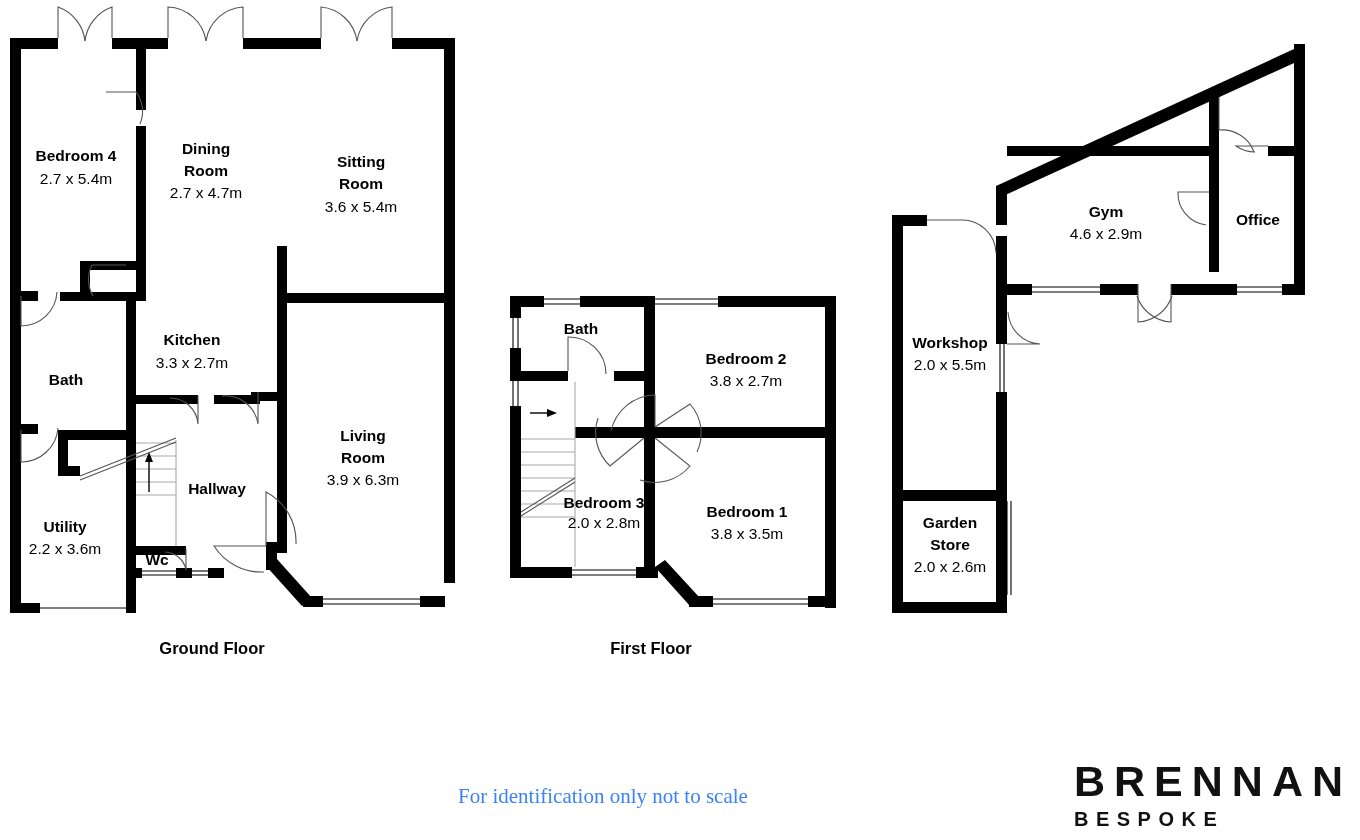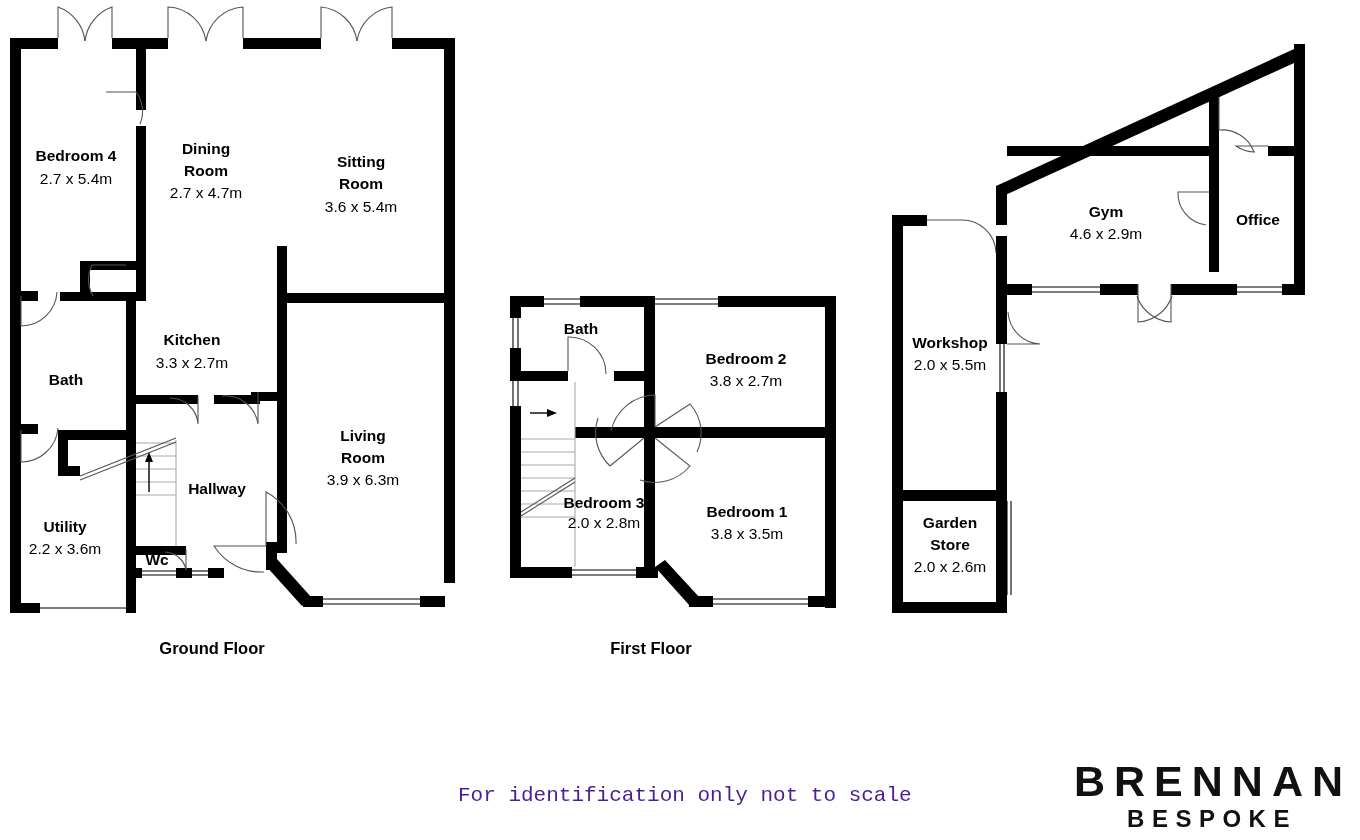--- a/index.html
+++ b/index.html
@@ -12,32 +12,32 @@
   #plan-root{position:absolute;left:0;top:0;width:1360px;height:840px;padding-left:6px;}
   svg#floorplan{position:absolute;left:0;top:0;width:1360px;height:840px;display:block;}
   .wall{fill:#000000;}
   .thin{stroke:#555555;stroke-width:1.1;fill:none;}
   .winline{stroke:#000000;stroke-width:1.1;fill:none;}
   .lbl{font-family:"Liberation Sans", sans-serif;text-anchor:middle;fill:#000000;}
   .rm-name{font-weight:bold;font-size:15.5px;}
   .rm-dim{font-weight:normal;font-size:15.5px;}
   .floor-title{font-weight:bold;font-size:16.5px;}
   .footnote{
-    position:absolute;font-size:21px;font-family:Liberation Mono, monospace;
-    color:#4c1d95;white-space:nowrap;
+    position:absolute;font-size:21px;font-family:Liberation Serif, serif;
+    color:#3b82f6;white-space:nowrap;
   }
   #disclaimer{left:458px;top:784px;}
-  #brand{position:absolute;right:14px;top:758px;text-align:center;}
+  #brand{position:absolute;right:14px;top:758px;text-align:left;}
   #brand .brand-main{
     font-family:"Liberation Sans", sans-serif;font-weight:bold;
     font-size:43px;letter-spacing:9px;line-height:46px;color:#111111;
   }
   #brand .brand-sub{
     font-family:"Liberation Sans", sans-serif;font-weight:bold;
-    font-size:24px;letter-spacing:7.5px;line-height:24px;color:#111111;
+    font-size:20px;letter-spacing:7.5px;line-height:24px;color:#111111;
     margin-top:3px;margin-right:2px;
   }
 </style>
 </head>
 <body>
 
 <div id="plan-root">
 
   <svg id="floorplan" viewBox="0 0 1360 840" xmlns="http://www.w3.org/2000/svg">
 

